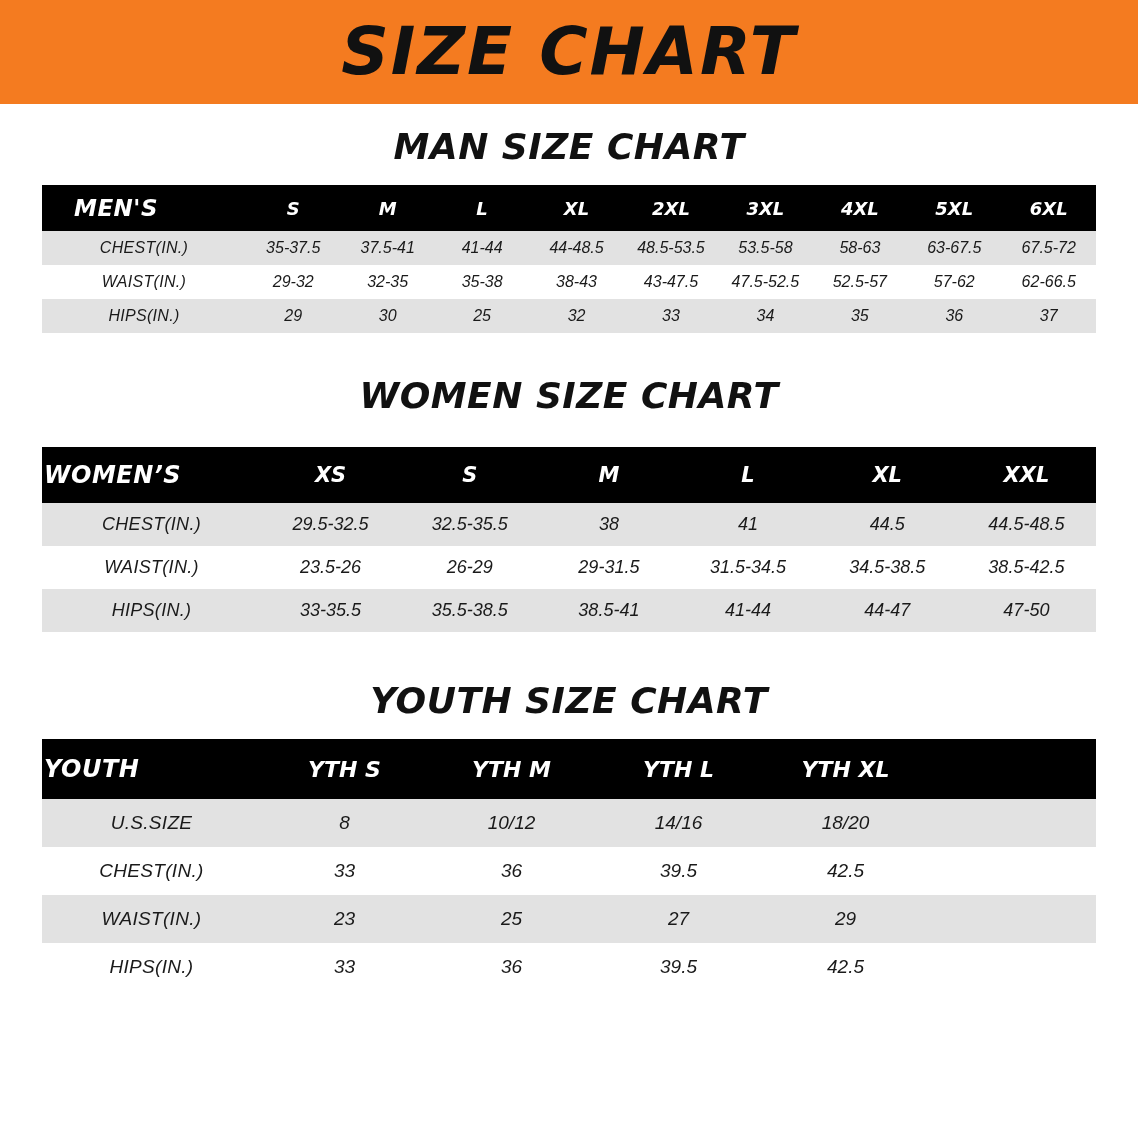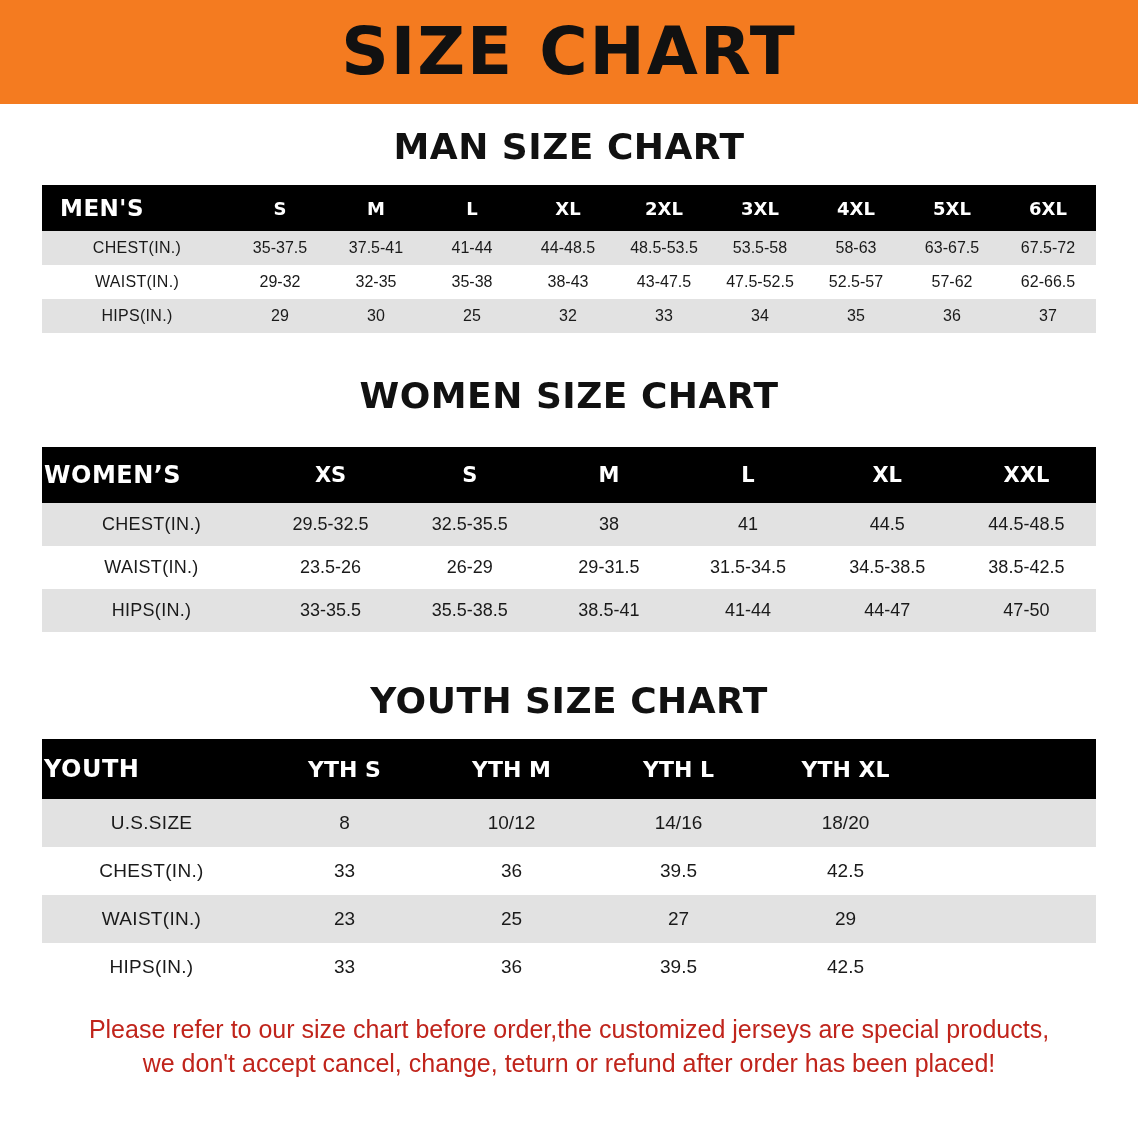--- a/index.html
+++ b/index.html
@@ -11,20 +11,21 @@
     height: 1132px;
     background: #ffffff;
     font-family: "Liberation Sans", sans-serif;
     overflow: hidden;
   }
   .page {
     position: relative;
     width: 1138px;
     height: 1132px;
     background: #ffffff;
+    font-style: italic;
   }
 
   
   .banner {
     height: 104px;
     background: #f47b20;
     display: flex;
     align-items: center;
     justify-content: center;
   }
@@ -62,21 +63,21 @@
     background: #000000;
     color: #ffffff;
     font-family: "DejaVu Sans", sans-serif;
     font-weight: bold;
     text-align: center;
     padding: 10px 2px;
     font-size: 19px;
   }
   table.size-table thead th.rowhead {
     text-align: left;
-    padding-left: 18px;
+    padding-left: 32px;
     font-size: 22px;
     letter-spacing: 0.5px;
   }
   table.size-table tbody td {
     text-align: center;
     font-family: "Liberation Sans", sans-serif;
     font-size: 17px;
     color: #1a1a1a;
     padding: 8px 2px;
   }
@@ -275,18 +276,14 @@
           <td>33</td>
           <td>36</td>
           <td>39.5</td>
           <td>42.5</td>
           <td></td>
         </tr>
       </tbody>
     </table>
   </div>
 
-  <div class="note">
-    <span class="line">Please refer to our size chart before order,the customized jerseys are special products,</span>
-    <span class="line">we don't accept cancel, change, teturn or refund after order has been placed!</span>
-  </div>
 
 </div>
 
 </body></html>

